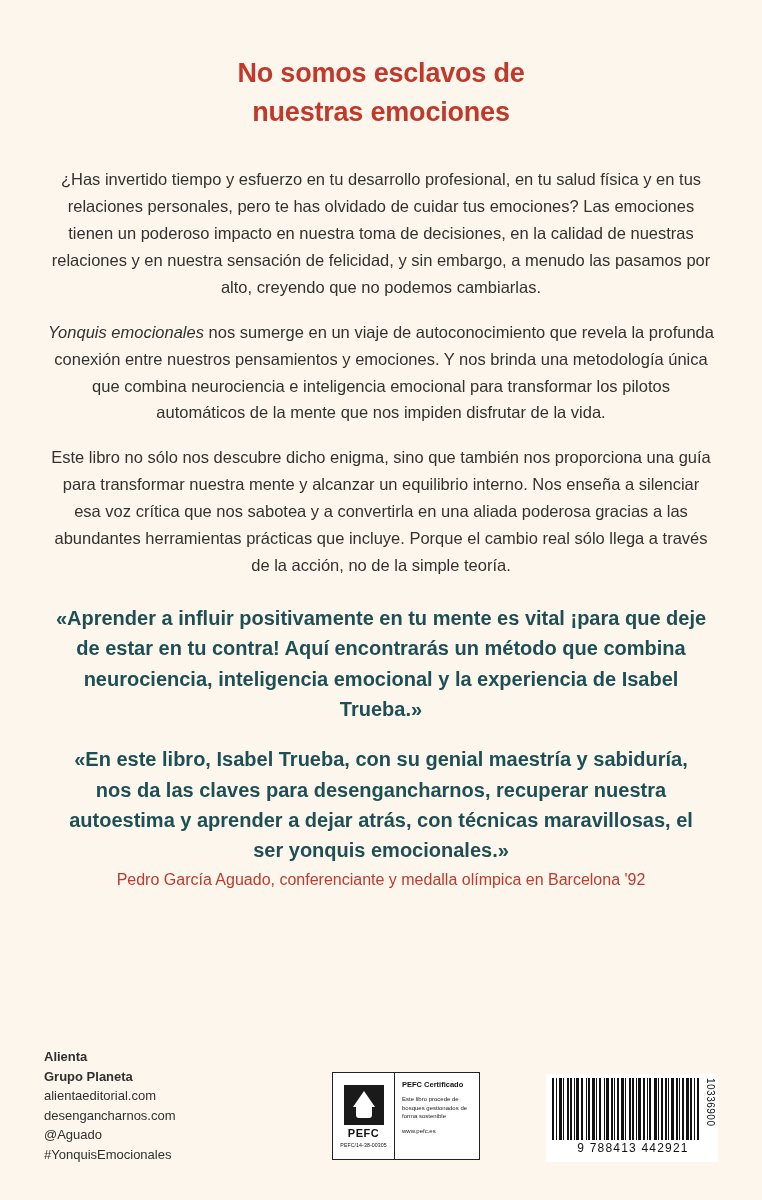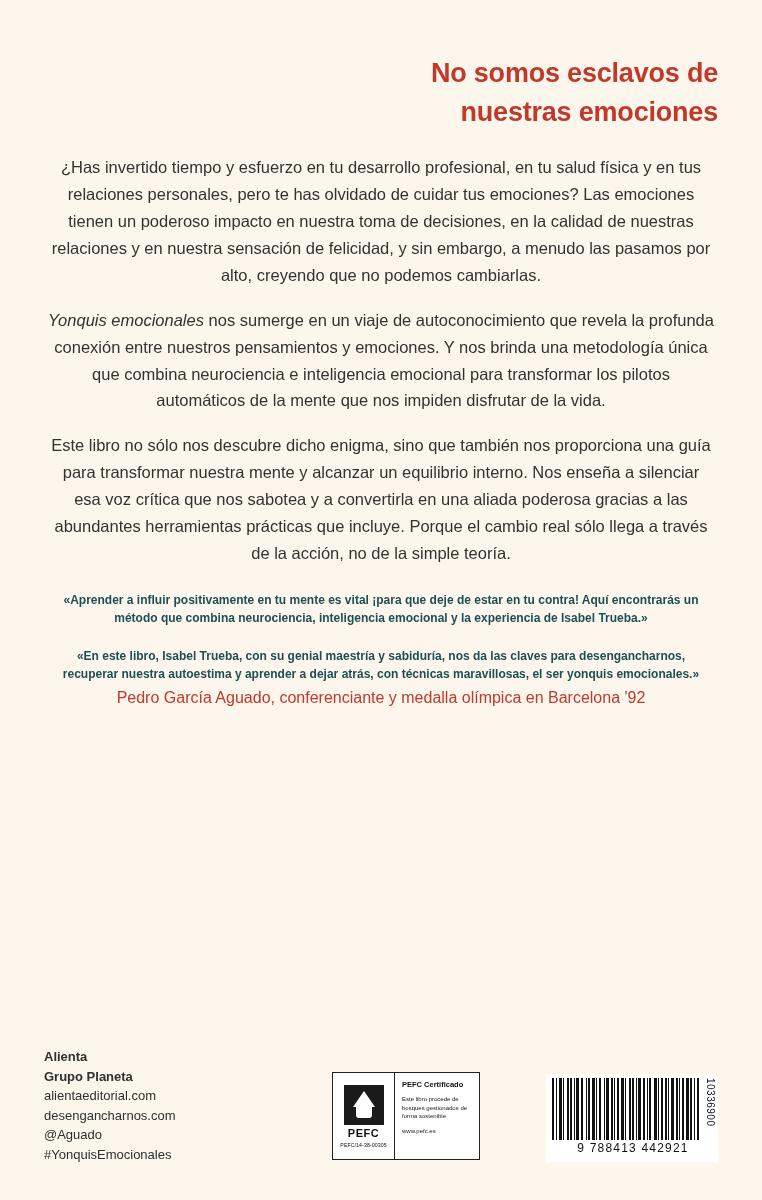--- a/index.html
+++ b/index.html
@@ -26,45 +26,44 @@
     text-align: center;
     color: #c0392b;
     font-size: 27px;
     font-weight: bold;
     line-height: 1.45;
     padding-top: 54px;
     letter-spacing: -0.2px;
   }
   .title .line {
     display: block;
-    text-align: right;
   }
   .body-copy {
-    margin-top: 22px;
+    margin-top: 34px;
   }
   .para {
     text-align: center;
     font-size: 16.5px;
     line-height: 1.63;
     color: #333231;
     margin: 0 0 18px 0;
     padding: 0 4px;
   }
   .para em {
     font-style: italic;
   }
   .quotes {
     margin-top: 24px;
   }
   .quote-block {
     margin-bottom: 20px;
   }
   .quote-text {
     text-align: center;
-    font-size: 12px;
+    font-size: 20px;
     line-height: 1.52;
     font-weight: bold;
     color: #1d4f55;
     padding: 0 10px;
   }
   .quote-author {
     text-align: center;
     font-size: 16px;
     line-height: 1.5;
     color: #c0392b;

